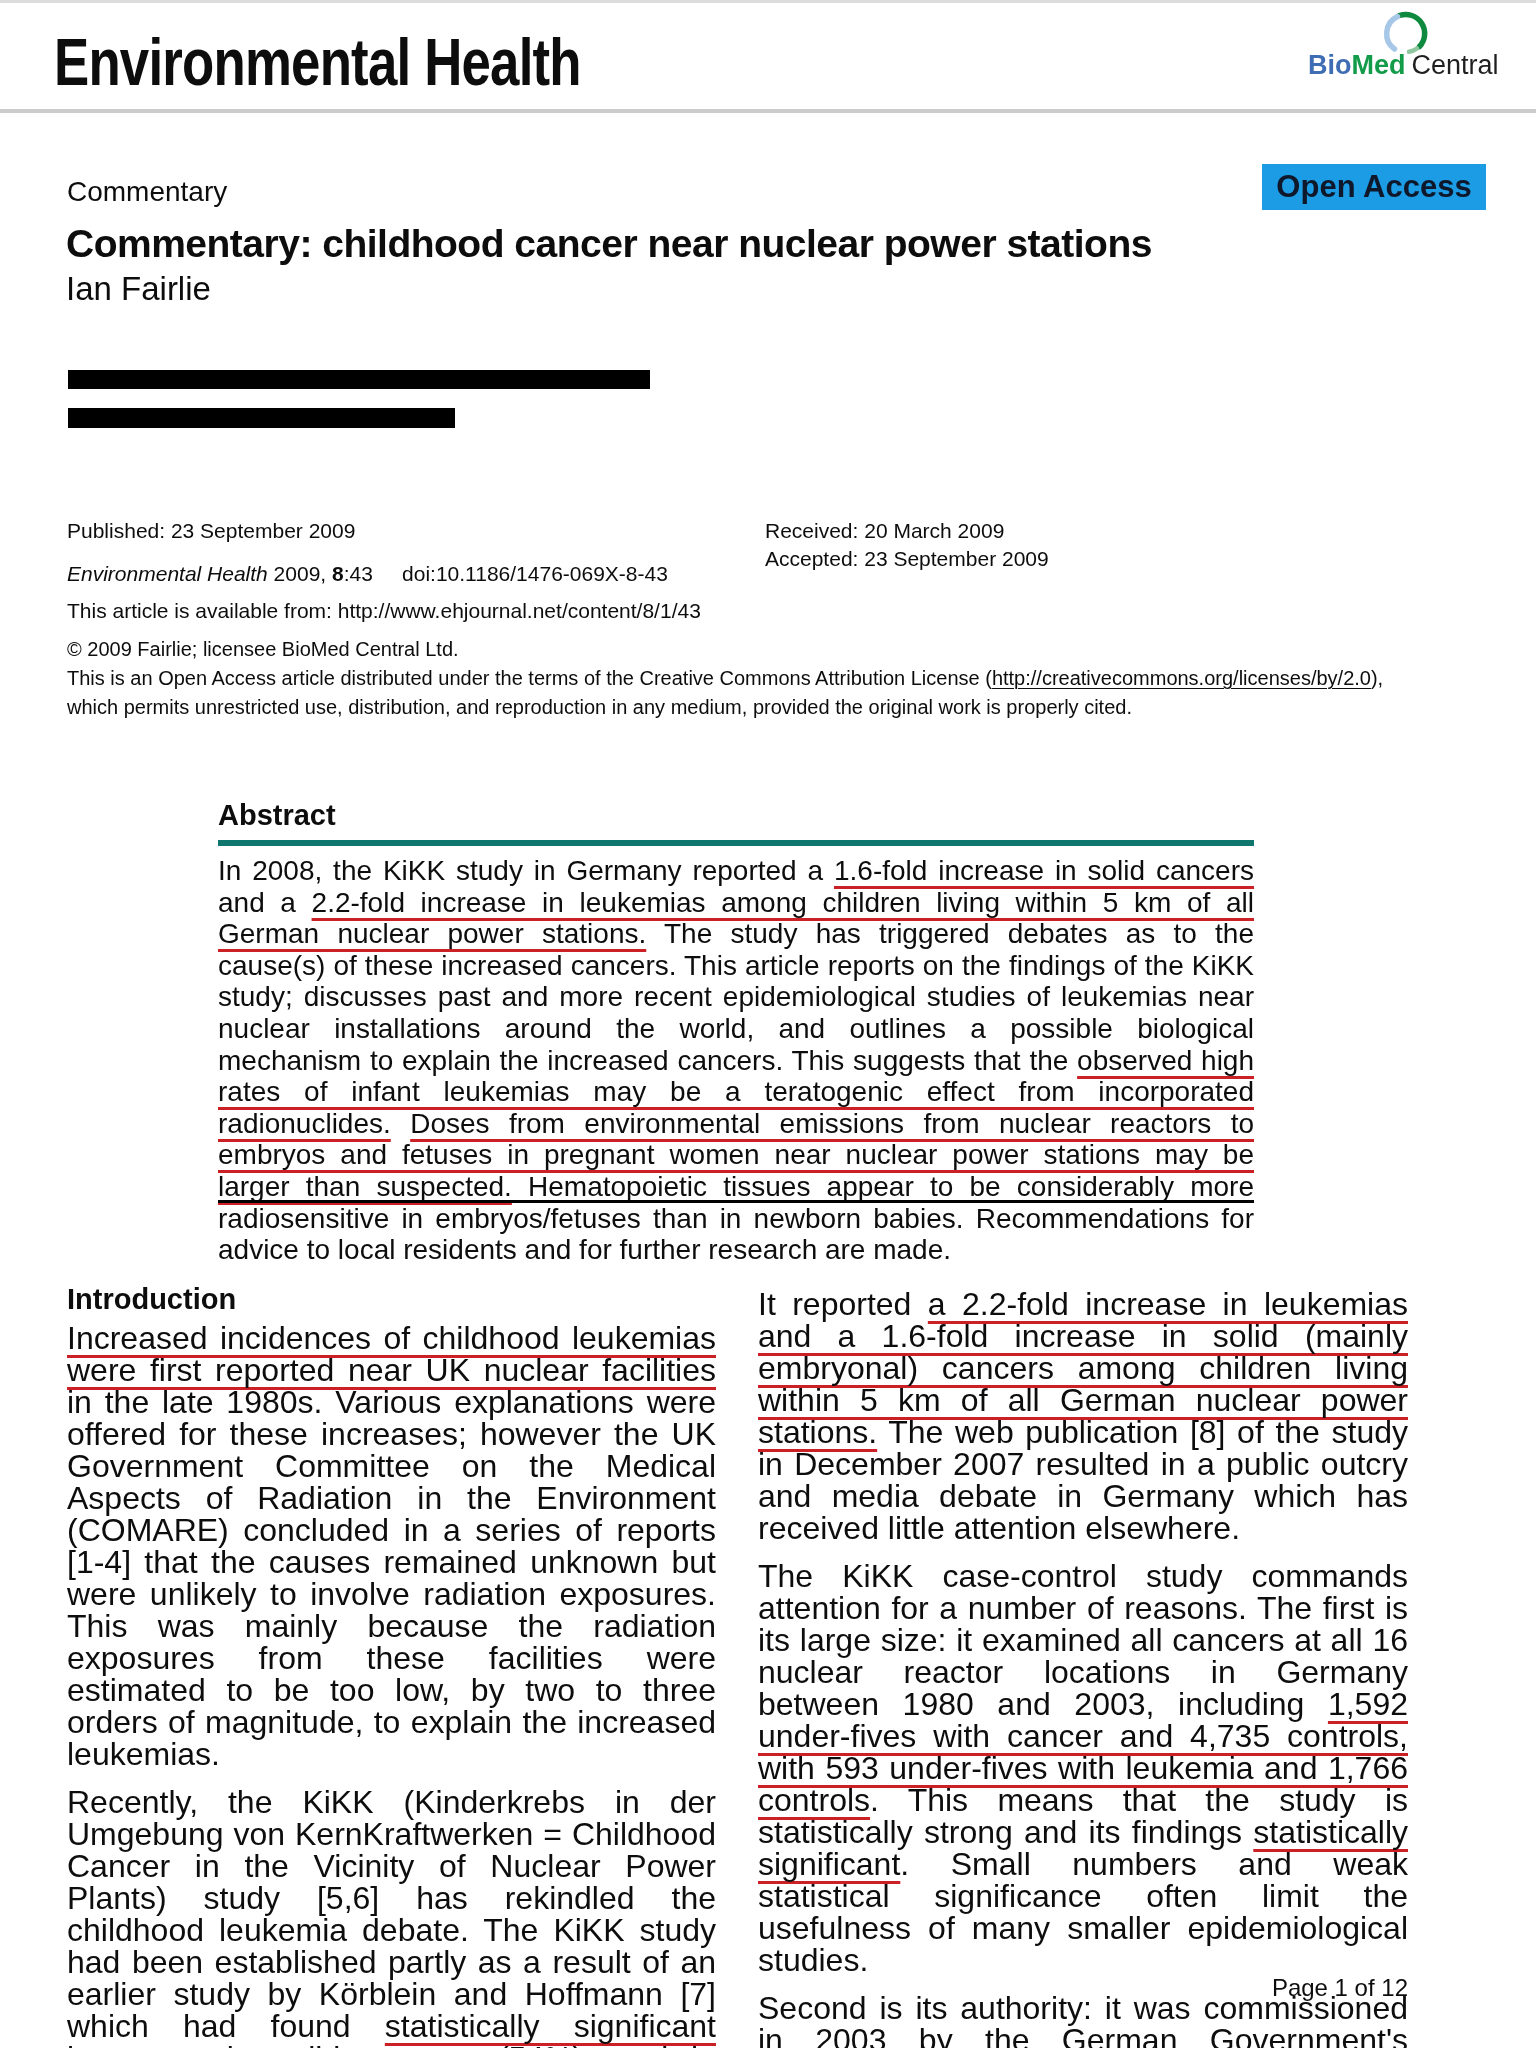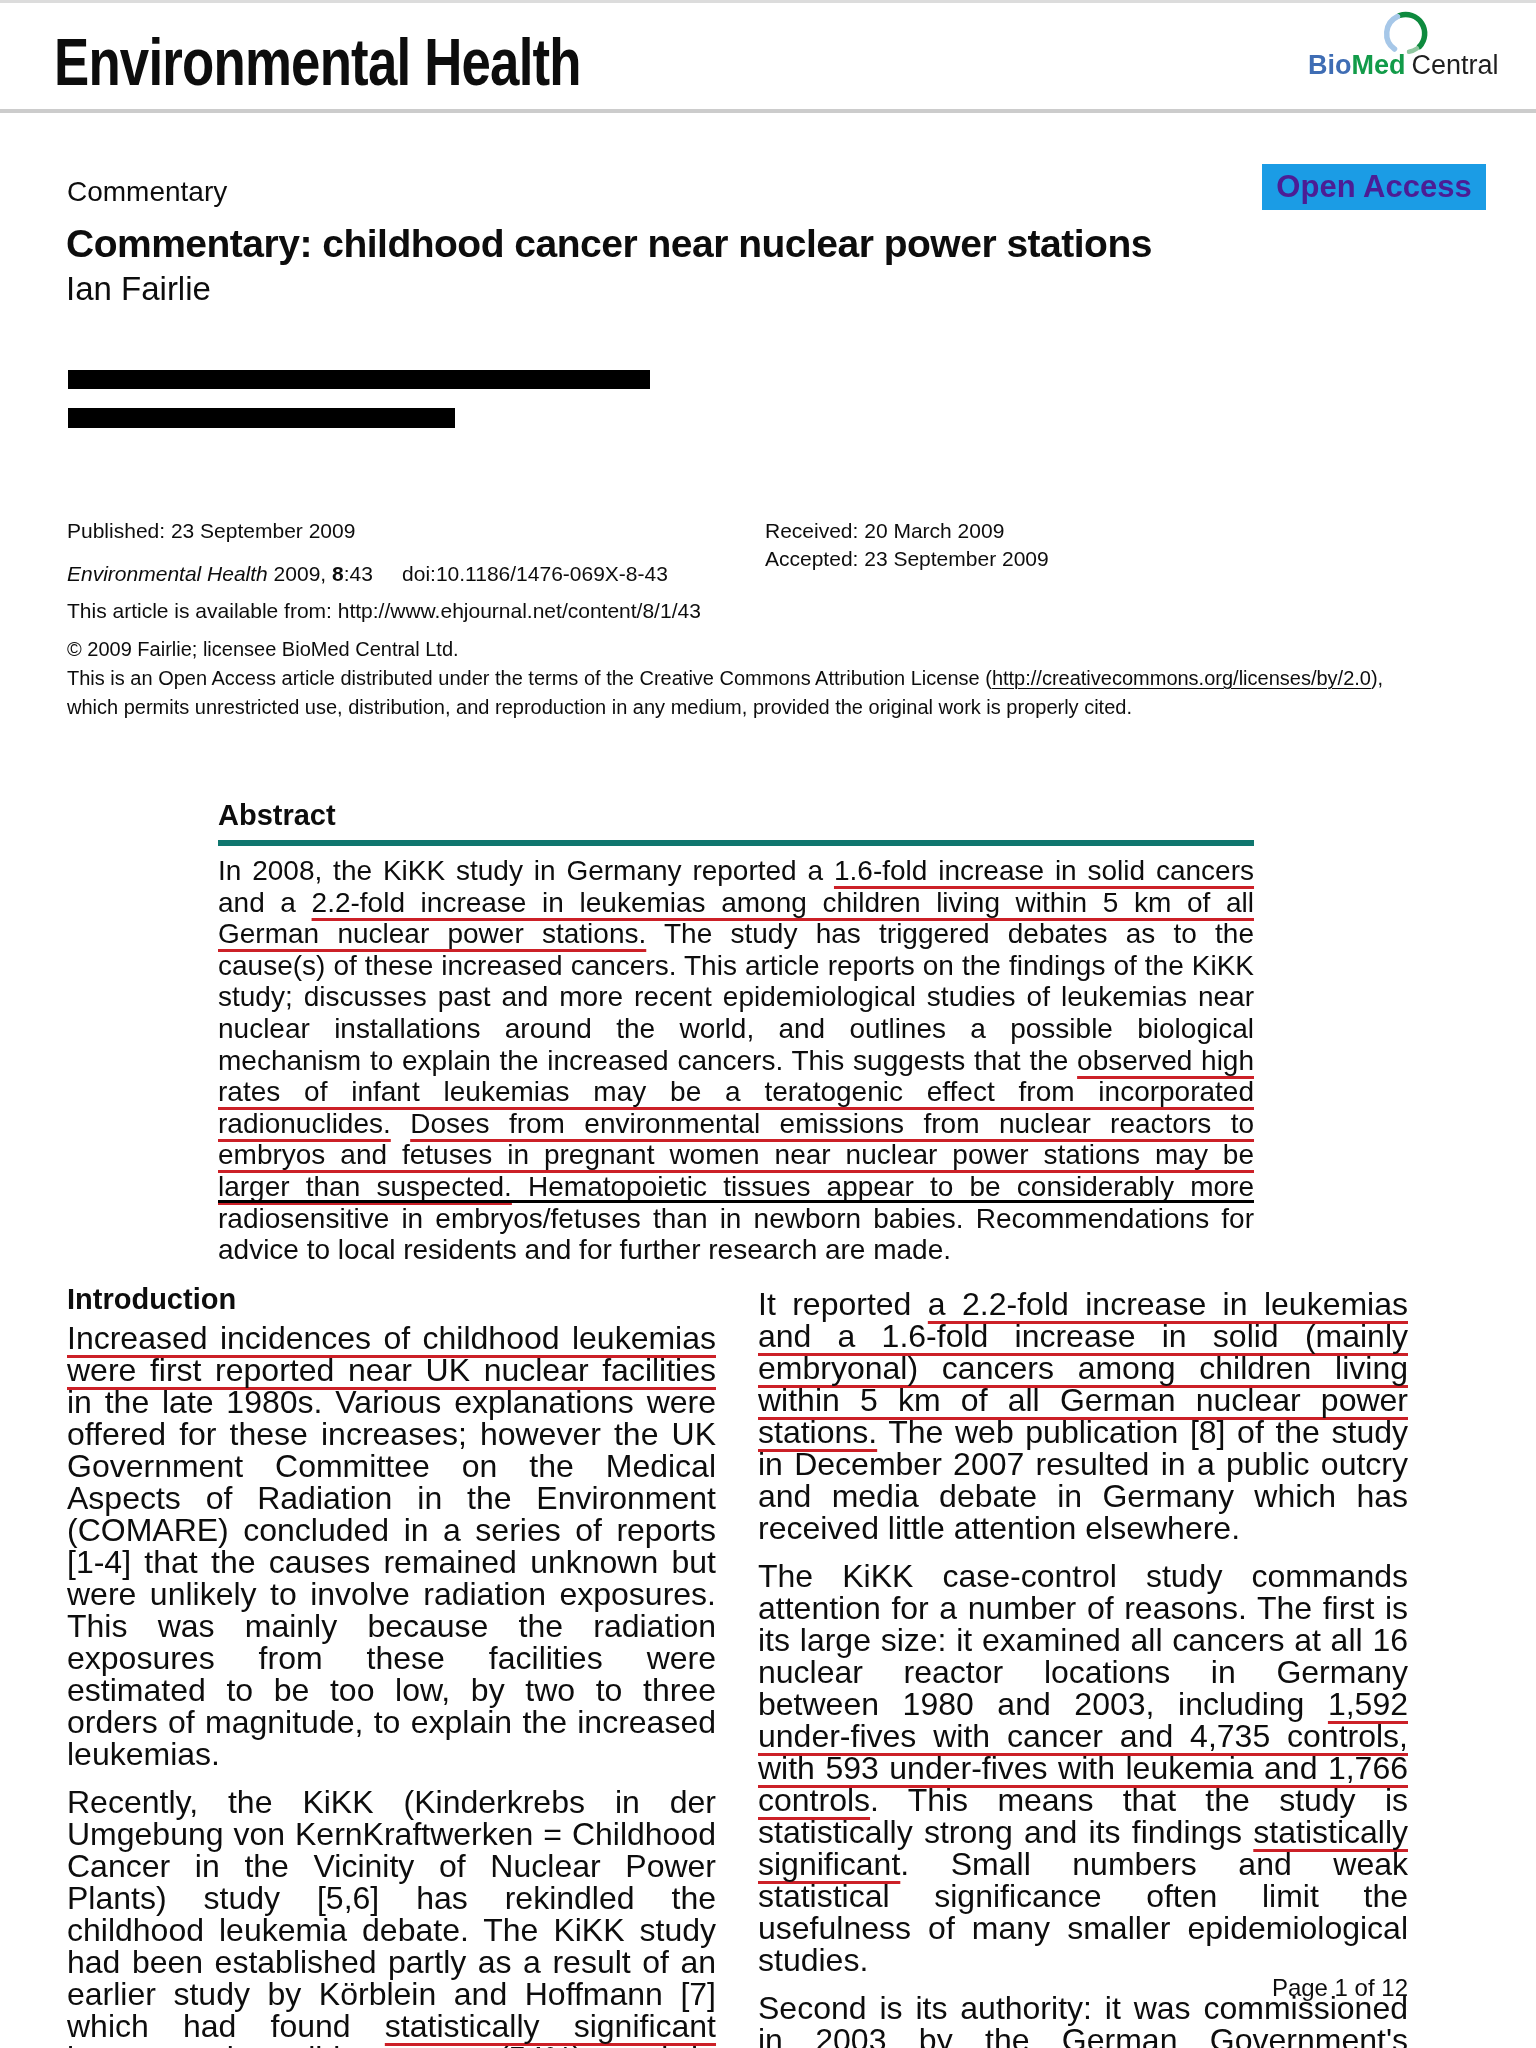--- a/index.html
+++ b/index.html
@@ -19,21 +19,21 @@
   .header-rule{position:absolute;left:0;top:109px;width:1536px;height:4px;background:var(--rule-gray);}
 
   .logo-mark{position:absolute;left:1380px;top:6px;}
   .logo-text{position:absolute;left:1308px;top:50px;font-size:27px;white-space:nowrap;}
   .logo-text .bio{color:var(--logo-blue);font-weight:bold;}
   .logo-text .med{color:var(--logo-green);font-weight:bold;}
   .logo-text .central{color:#1f1f1f;font-weight:normal;margin-left:6px;}
 
   .article-type{position:absolute;left:67px;top:176px;font-size:28px;}
   .badge{position:absolute;left:1262px;top:164px;width:224px;height:46px;background:var(--badge-blue);
-         color:#4c1d95;font-size:31px;font-weight:bold;text-align:center;line-height:46px;}
+         color:#0f172a;font-size:31px;font-weight:bold;text-align:center;line-height:46px;}
   .title{position:absolute;left:66px;top:222px;font-size:39px;font-weight:bold;letter-spacing:-0.5px;white-space:nowrap;}
   .author{position:absolute;left:66px;top:270px;font-size:33px;}
 
   .redact-1{position:absolute;left:68px;top:370px;width:582px;height:19px;background:#000;}
   .redact-2{position:absolute;left:68px;top:408px;width:387px;height:20px;background:#000;}
 
   .meta{font-size:21px;line-height:26px;}
   .m-published{position:absolute;left:67px;top:518px;}
   .m-received{position:absolute;left:765px;top:518px;}
   .m-accepted{position:absolute;left:765px;top:546px;}

